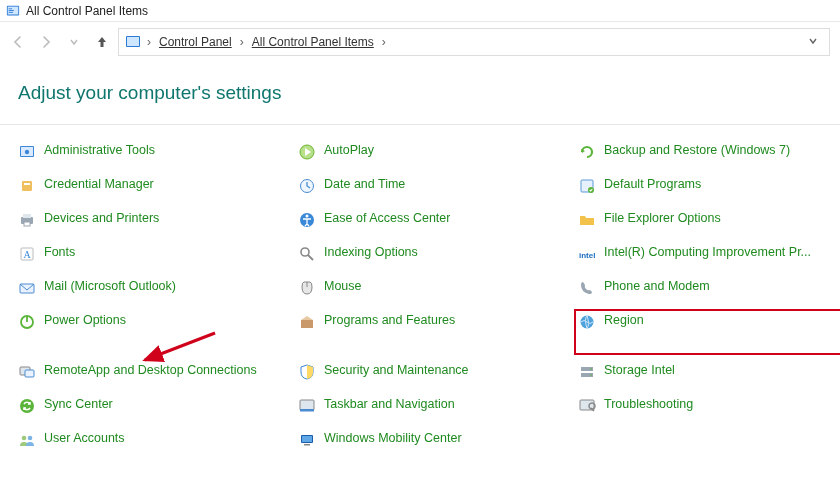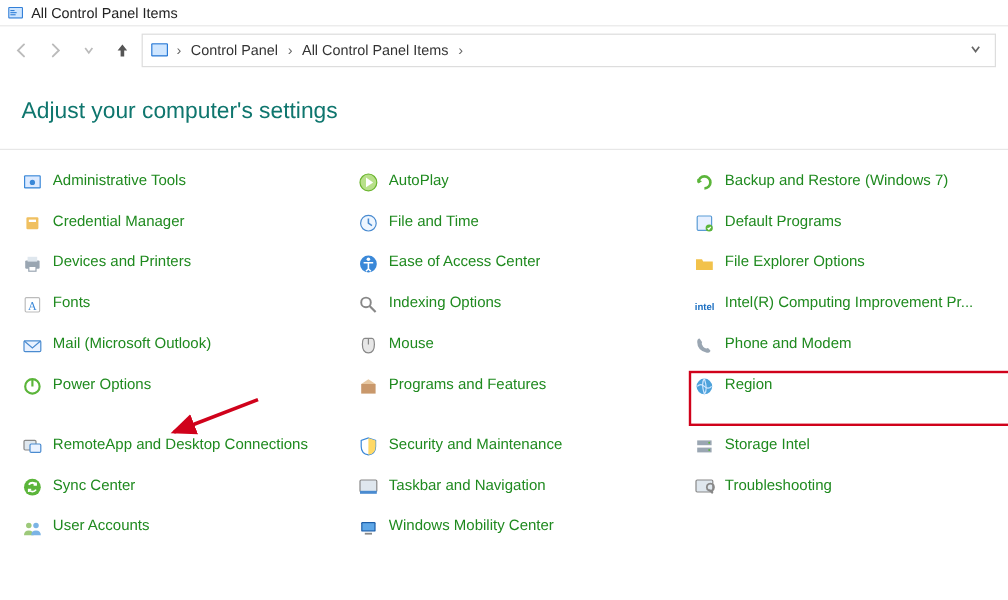--- a/index.html
+++ b/index.html
@@ -43,21 +43,21 @@
       display: flex;
       align-items: center;
       gap: 0;
       border: 1px solid #ddd;
       height: 28px;
       padding: 0 2px;
       font-size: 12px;
       color: #333;
     }
     .crumb-bar .icon-sm { width: 16px; height: 16px; margin: 0 4px; }
-    .crumb { padding: 0 6px; cursor: default; white-space: nowrap; }
+    .crumb { padding: 0 6px; cursor: default; white-space: nowrap; text-decoration: underline; }
     .crumb-sep { color: #666; padding: 0 2px; }
     .crumb-bar .spacer { flex: 1; }
     .crumb-dd { color: #555; padding: 0 8px; }
     .heading {
       color: #0f766e;
       font-size: 19px;
       font-weight: 400;
       padding: 20px 18px 20px 18px;
     }
     .divider {
@@ -205,21 +205,21 @@
       </span>
     <span class="label">Credential Manager</span>
   </div>
   <div class="cp-item">
     <span class="ico">
         <svg viewBox="0 0 18 18">
           <circle cx="9" cy="9" r="6.5" fill="#eef6ff" stroke="#4a8bd0"></circle>
           <path d="M9 5 L9 9 L12 11" stroke="#4a8bd0" stroke-width="1.3" fill="none"></path>
         </svg>
       </span>
-    <span class="label">File and Time</span>
+    <span class="label">Date and Time</span>
   </div>
   <div class="cp-item">
     <span class="ico">
         <svg viewBox="0 0 18 18">
           <rect x="3" y="3" width="12" height="12" rx="1" fill="#e7f0ff" stroke="#5a9bd5"></rect>
           <circle cx="13" cy="13" r="3" fill="#5bb53a"></circle>
           <path d="M11.7 13 L12.7 14 L14.3 12" stroke="#fff" stroke-width="1.1" fill="none"></path>
         </svg>
       </span>
     <span class="label">Default Programs</span>

